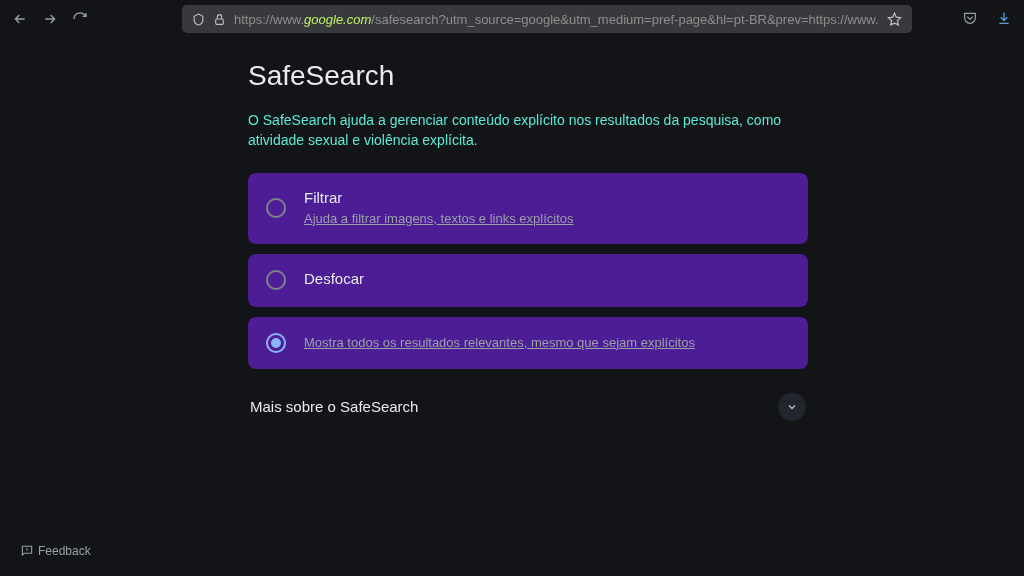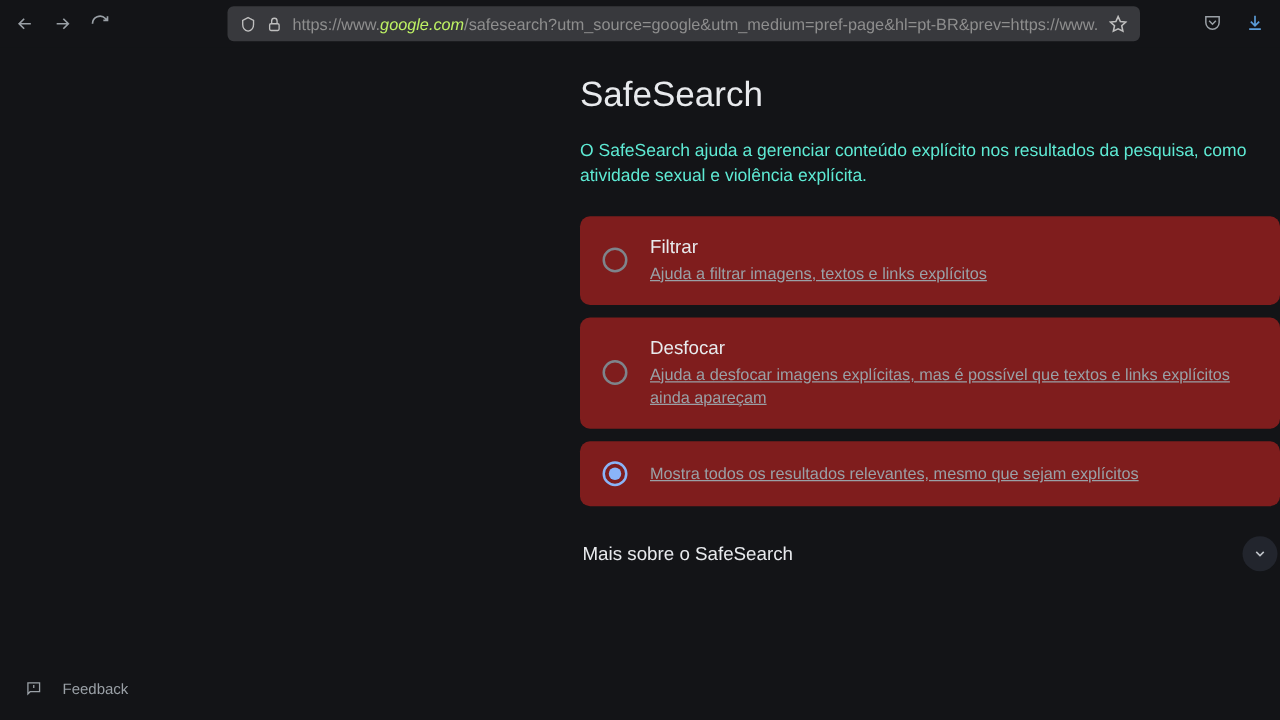--- a/index.html
+++ b/index.html
@@ -57,38 +57,38 @@
       right: 12px;
       top: 10px;
       display: flex;
       gap: 18px;
       color: #9aa0a6;
     }
     .rt-icons svg { width: 16px; height: 16px; }
     .content {
       padding-top: 22px;
       display: flex;
-      justify-content: flex-end;
+      justify-content: center;
       padding-left: 32px;
     }
     .panel { width: 560px; }
     .page-title {
       font-size: 28px;
       font-weight: 400;
       color: #e8eaed;
       margin-bottom: 18px;
     }
     .page-desc {
       font-size: 14px;
       color: #5eead4;
       line-height: 1.45;
       margin-bottom: 22px;
     }
     .option-card {
-      background: #7f1d1d;
+      background: #4c1d95;
       border-radius: 8px;
       padding: 16px 18px 16px 18px;
       margin-bottom: 10px;
       display: flex;
       align-items: center;
       gap: 18px;
       cursor: pointer;
     }
     .radio {
       width: 20px;
@@ -144,21 +144,21 @@
       justify-content: center;
       color: #bdc1c6;
     }
     .chev-btn svg { width: 12px; height: 12px; }
     .feedback {
       position: absolute;
       left: 20px;
       bottom: 18px;
       display: flex;
       align-items: center;
-      gap: 16px;
+      gap: 4px;
       color: #9aa0a6;
       font-size: 12px;
       cursor: pointer;
     }
     .feedback svg { width: 14px; height: 14px; }
   </style>
 </head>
 <body>
 
 <div class="browser-bar">
@@ -221,21 +221,20 @@
       <div class="option-text">
         <div class="option-title">Filtrar</div>
         <div class="option-desc">Ajuda a filtrar imagens, textos e links explícitos</div>
       </div>
     </div>
 
     <div class="option-card">
       <div class="radio"></div>
       <div class="option-text">
         <div class="option-title">Desfocar</div>
-        <div class="option-desc">Ajuda a desfocar imagens explícitas, mas é possível que textos e links explícitos ainda apareçam</div>
       </div>
     </div>
 
     <div class="option-card">
       <div class="radio selected"></div>
       <div class="option-text">
         <div class="option-desc">Mostra todos os resultados relevantes, mesmo que sejam explícitos</div>
       </div>
     </div>
 

